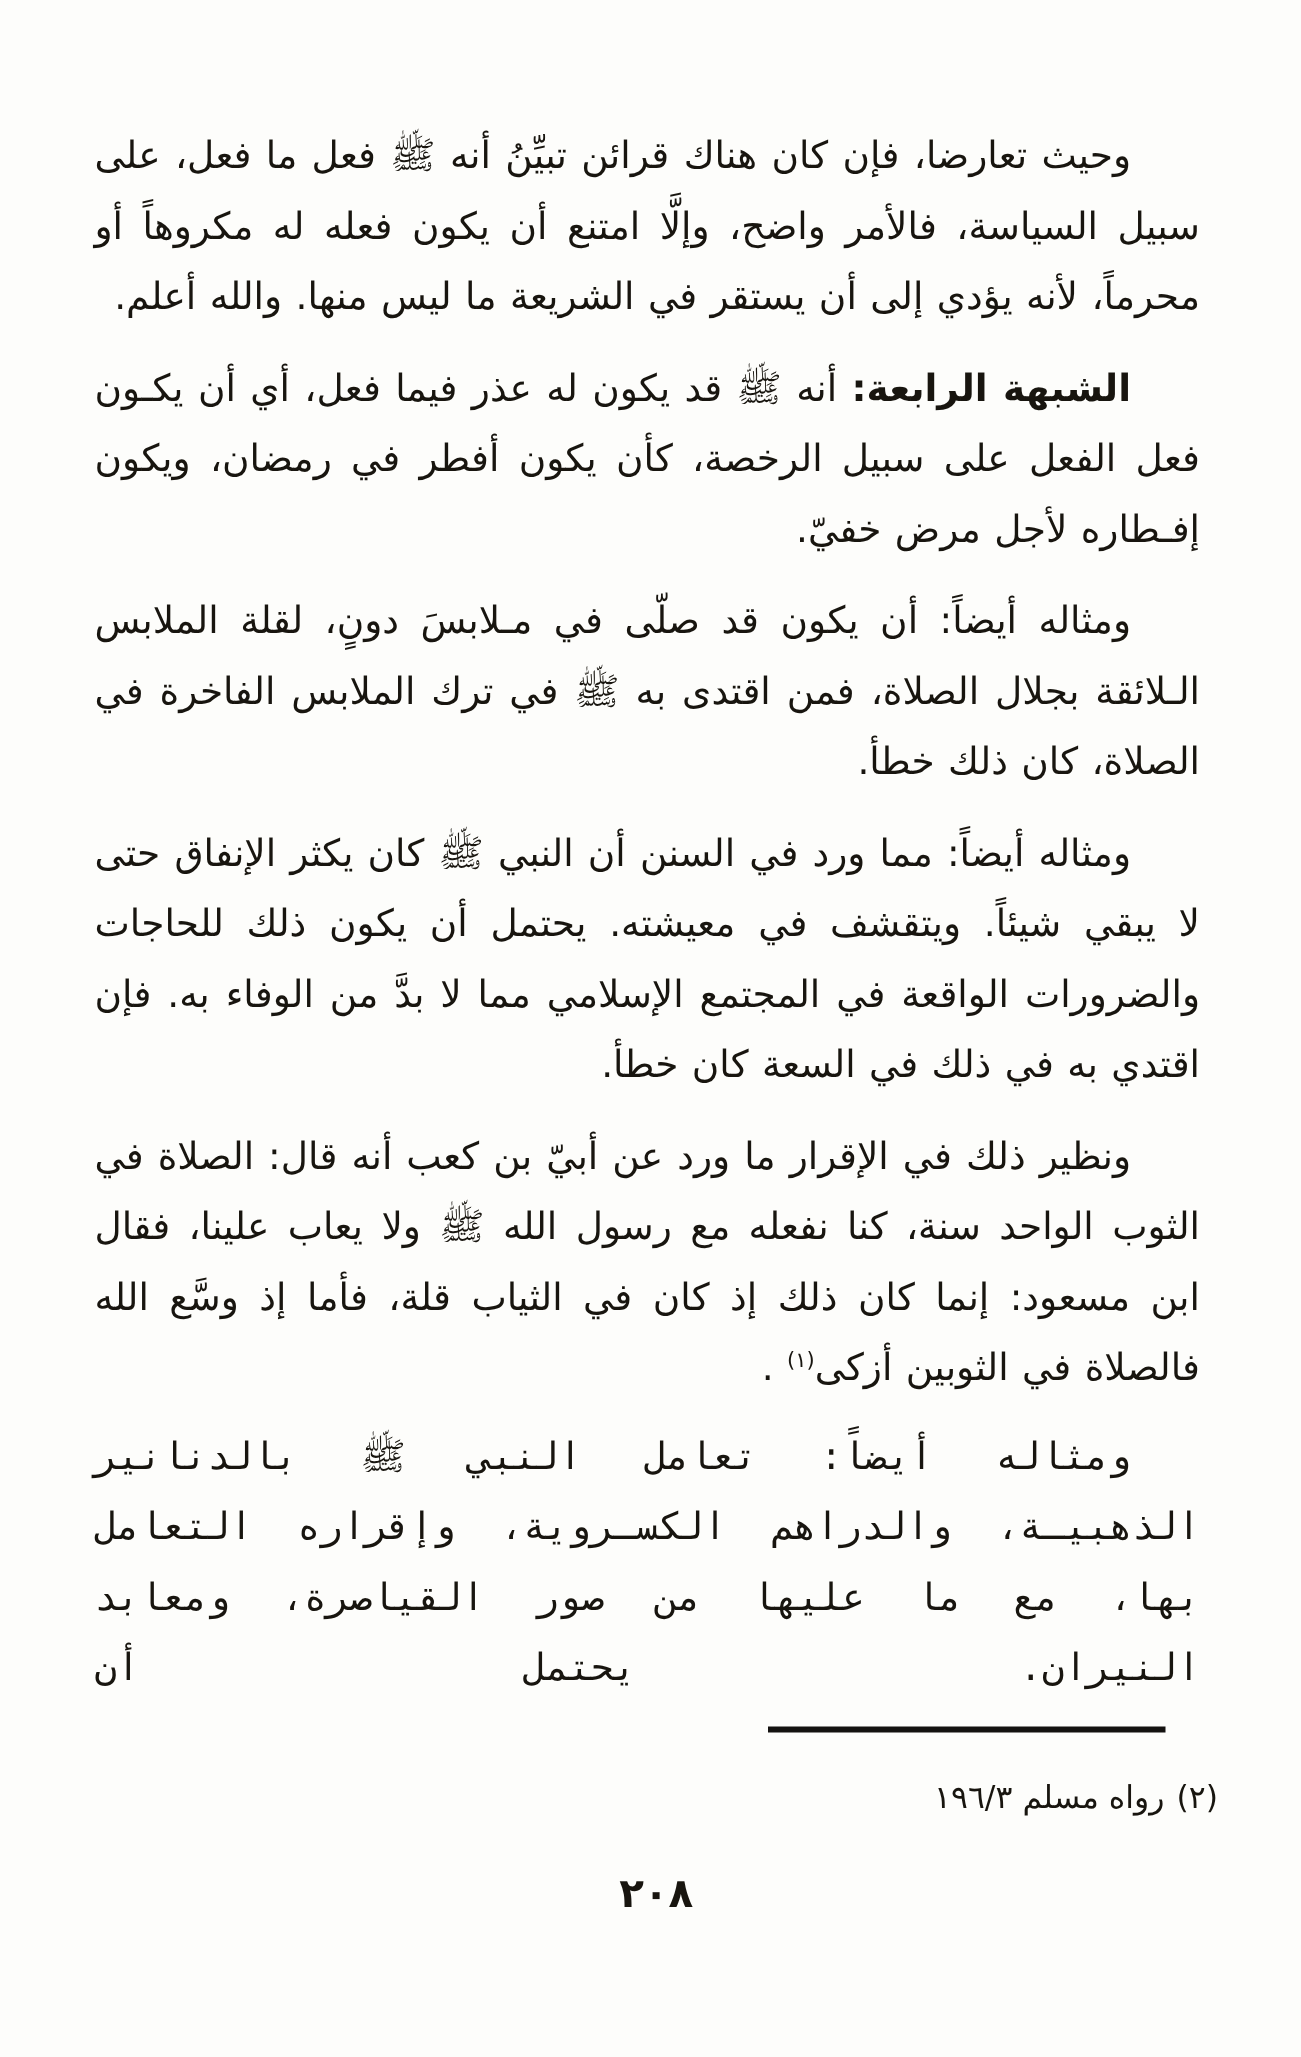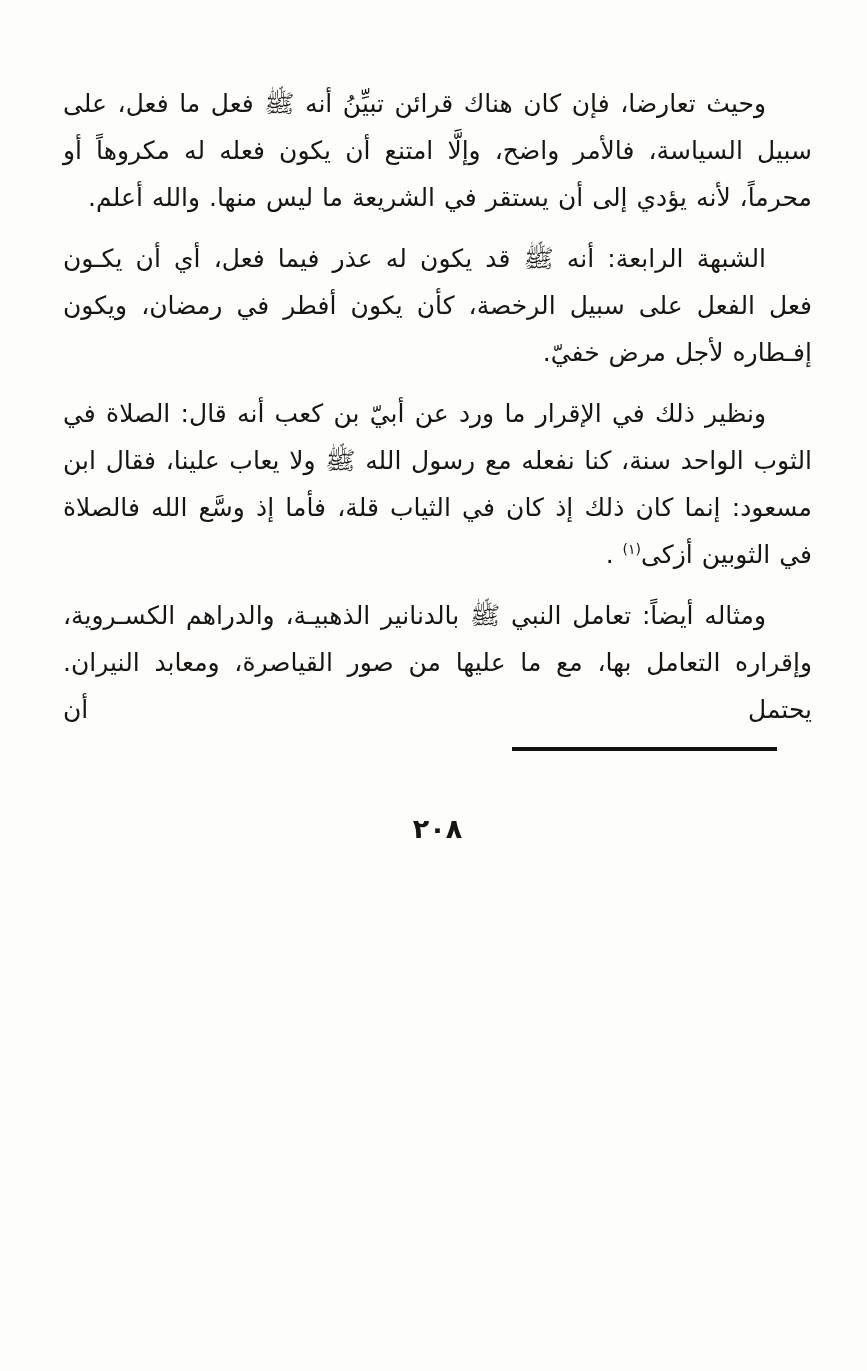--- a/index.html
+++ b/index.html
@@ -14,32 +14,33 @@
     margin: 0 auto;
     background: #fdfdfb;
     box-sizing: border-box;
     padding: 80px 55px 0 63px;
     direction: rtl;
     overflow: hidden;
     font-family: "DejaVu Sans", sans-serif;
     color: #18150f;
   }
   .body-text p {
-    margin: 0 0 14px 0;
+    margin: 0 12px 14px 0;
     font-size: 25px;
     line-height: 47px;
     text-align: justify;
     text-indent: 46px;
     word-spacing: 1px;
   }
   .body-text p.continued {
     text-align-last: justify;
+    font-family: Liberation Mono, monospace;
   }
   .lead-bold {
-    font-weight: normal;
+    font-weight: bold;
   }
   sup.fnref {
     font-size: 14px;
     line-height: 0;
     vertical-align: 9px;
     letter-spacing: 0;
   }
   .footnote-separator {
     width: 265px;
     height: 4px;
@@ -67,29 +68,32 @@
 <body>
 
 <div class="page">
 
   <div class="body-text">
 
     <p>وحيث تعارضا، فإن كان هناك قرائن تبيِّنُ أنه ﷺ فعل ما فعل، على سبيل السياسة، فالأمر واضح، وإلَّا امتنع أن يكون فعله له مكروهاً أو محرماً، لأنه يؤدي إلى أن يستقر في الشريعة ما ليس منها. والله أعلم.</p>
 
     <p><span class="lead-bold">الشبهة الرابعة:</span><span> أنه ﷺ قد يكون له عذر فيما فعل، أي أن يكـون فعل الفعل على سبيل الرخصة، كأن يكون أفطر في رمضان، ويكون إفـطاره لأجل مرض خفيّ.</span></p>
 
+    <p>ومثاله أيضاً: أن يكون قد صلّى في مـلابسَ دونٍ، لقلة الملابس الـلائقة بجلال الصلاة، فمن اقتدى به ﷺ في ترك الملابس الفاخرة في الصلاة، كان ذلك خطأ.</p>
 
+    <p>ومثاله أيضاً: مما ورد في السنن أن النبي ﷺ كان يكثر الإنفاق حتى لا يبقي شيئاً. ويتقشف في معيشته. يحتمل أن يكون ذلك للحاجات والضرورات الواقعة في المجتمع الإسلامي مما لا بدَّ من الوفاء به. فإن اقتدي به في ذلك في السعة كان خطأ.</p>
 
     <p><span>ونظير ذلك في الإقرار ما ورد عن أبيّ بن كعب أنه قال: الصلاة في الثوب الواحد سنة، كنا نفعله مع رسول الله ﷺ ولا يعاب علينا، فقال ابن مسعود: إنما كان ذلك إذ كان في الثياب قلة، فأما إذ وسَّع الله فالصلاة في الثوبين أزكى</span><sup class="fnref">(١)</sup><span> .</span></p>
 
 
     <p class="continued">ومثاله أيضاً: تعامل النبي ﷺ بالدنانير الذهبيـة، والدراهم الكسـروية، وإقراره التعامل بها، مع ما عليها من صور القياصرة، ومعابد النيران. يحتمل أن</p>
 
   </div>
 
   <div class="footnote-separator"></div>
 
   <div class="footnotes">
+    <span class="footnote"><span class="marker">(٢)</span><span>رواه مسلم ١٩٦/٣</span></span>
   </div>
 
   <div class="page-number">٢٠٨</div>
 
 </div>
 
 </body></html>

